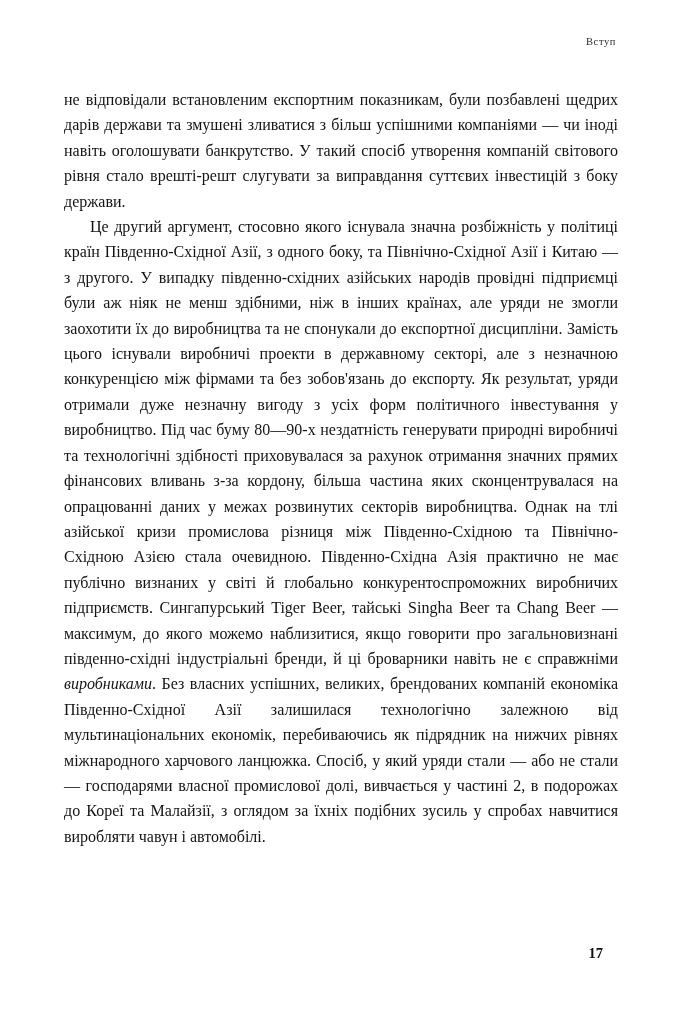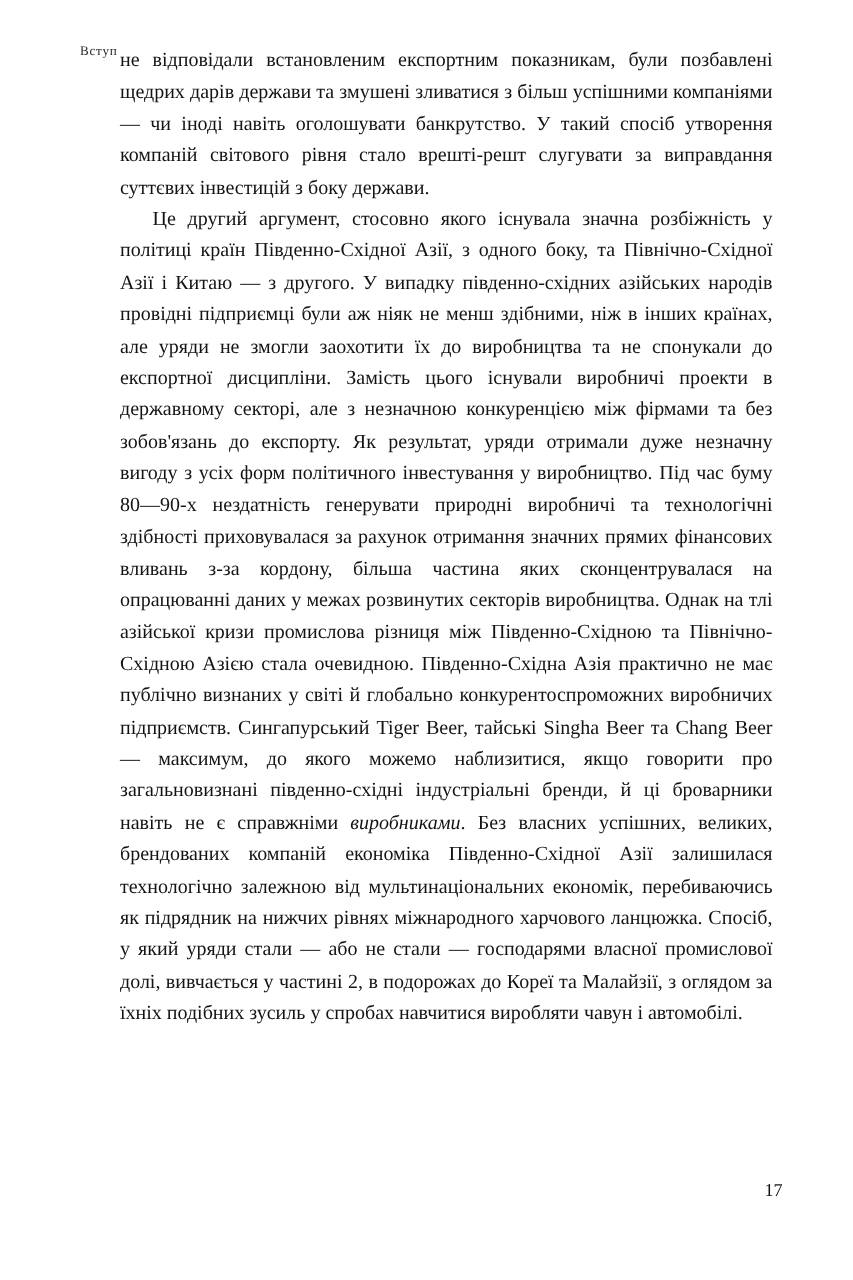--- a/index.html
+++ b/index.html
@@ -15,21 +15,21 @@
     position: relative;
     overflow: hidden;
   }
   .page {
     width: 682px;
     height: 1024px;
     box-sizing: border-box;
     padding: 36px 64px 40px 64px;
     position: relative;
     display: flex;
-    flex-direction: row;
+    flex-direction: column;
   }
   .running-head {
     text-align: right;
     font-size: 10.5px;
     letter-spacing: 0.6px;
     color: #2b2b2b;
     margin: 0 0 40px 0;
     padding-right: 2px;
     font-family: "Liberation Serif", "DejaVu Serif", serif;
   }
@@ -43,24 +43,24 @@
   }
   .body-text p {
     margin: 0;
     text-indent: 26px;
   }
   .body-text p.first {
     text-indent: 0;
   }
   .page-number {
     position: absolute;
-    right: 56px;
+    right: 79px;
     bottom: 62px;
     font-size: 14.5px;
-    font-weight: normal;
+    font-weight: bold;
     color: #111;
   }
   em {
     font-style: italic;
   }
 </style>
 </head>
 <body>
 
 <div class="page">

